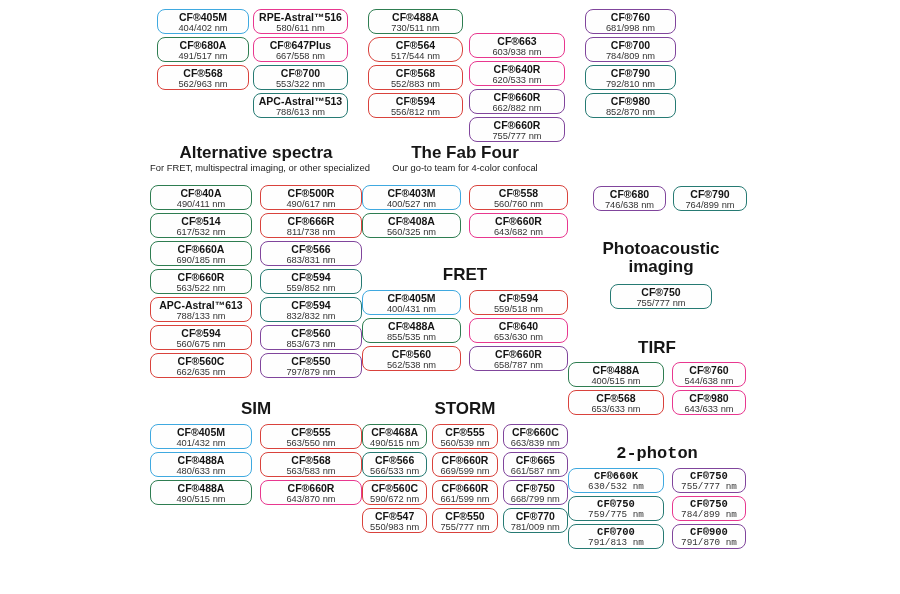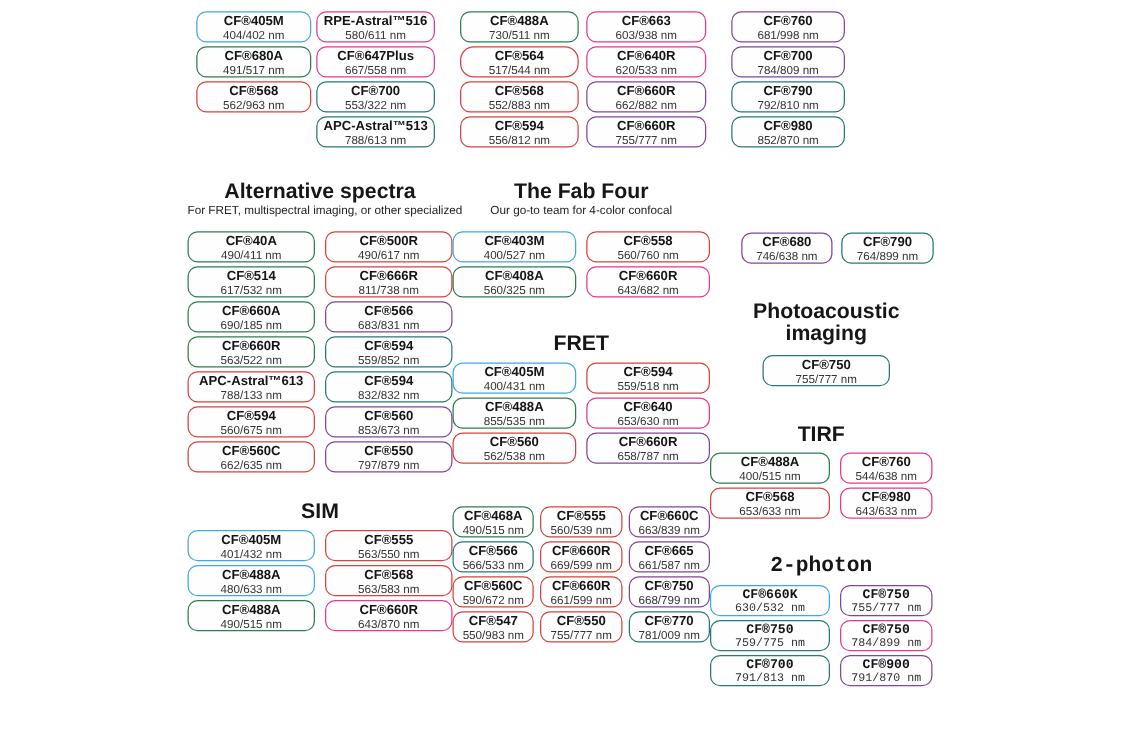--- a/index.html
+++ b/index.html
@@ -88,21 +88,21 @@
       <div class="dye" style="border-color: rgb(217, 66, 60);">
         <div class="dye-name">CF®568</div>
         <div class="dye-value">552/883 nm</div>
       </div>
       <div class="dye" style="border-color: rgb(217, 66, 60);">
         <div class="dye-name">CF®594</div>
         <div class="dye-value">556/812 nm</div>
       </div>
     </div>
   <div id="top-d" class="stack">
-      <div class="dye" style="border-color: rgb(232, 55, 143);">
+      <div class="dye" style="border-color: rgb(232, 55, 143); margin-top: 24px;">
         <div class="dye-name">CF®663</div>
         <div class="dye-value">603/938 nm</div>
       </div>
       <div class="dye" style="border-color: rgb(232, 55, 143);">
         <div class="dye-name">CF®640R</div>
         <div class="dye-value">620/533 nm</div>
       </div>
       <div class="dye" style="border-color: rgb(128, 69, 156);">
         <div class="dye-name">CF®660R</div>
         <div class="dye-value">662/882 nm</div>
@@ -273,20 +273,21 @@
           <div class="dye-value">490/515 nm</div>
         </div>
         <div class="dye" style="border-color: rgb(232, 55, 143);">
           <div class="dye-name">CF®660R</div>
           <div class="dye-value">643/870 nm</div>
         </div>
       </div>
   </div>
 
   <div id="storm" class="stack">
+    <div class="section-title">STORM</div>
     <div class="gap6"></div>
     <div class="grid3">
         <div class="dye" style="border-color: rgb(46, 125, 81);">
           <div class="dye-name">CF®468A</div>
           <div class="dye-value">490/515 nm</div>
         </div>
         <div class="dye" style="border-color: rgb(217, 66, 60);">
           <div class="dye-name">CF®555</div>
           <div class="dye-value">560/539 nm</div>
         </div>

